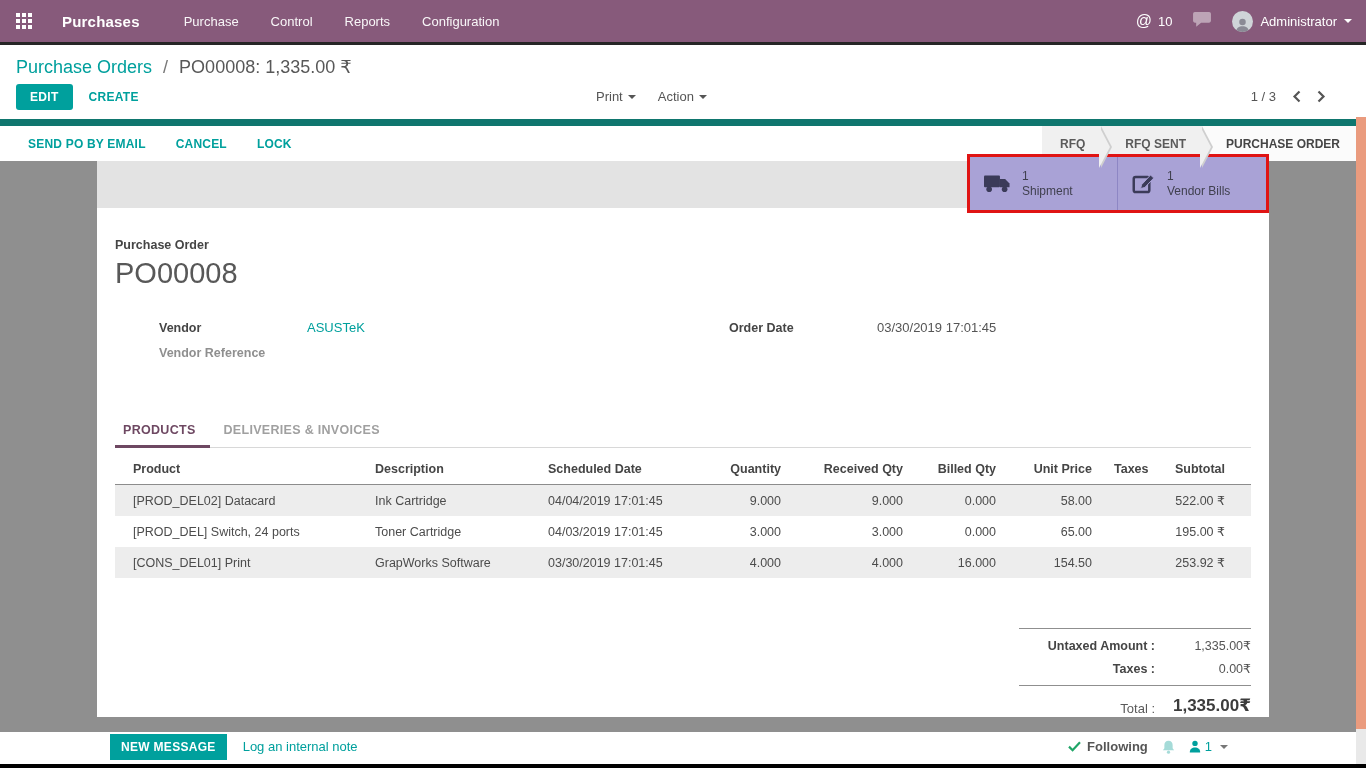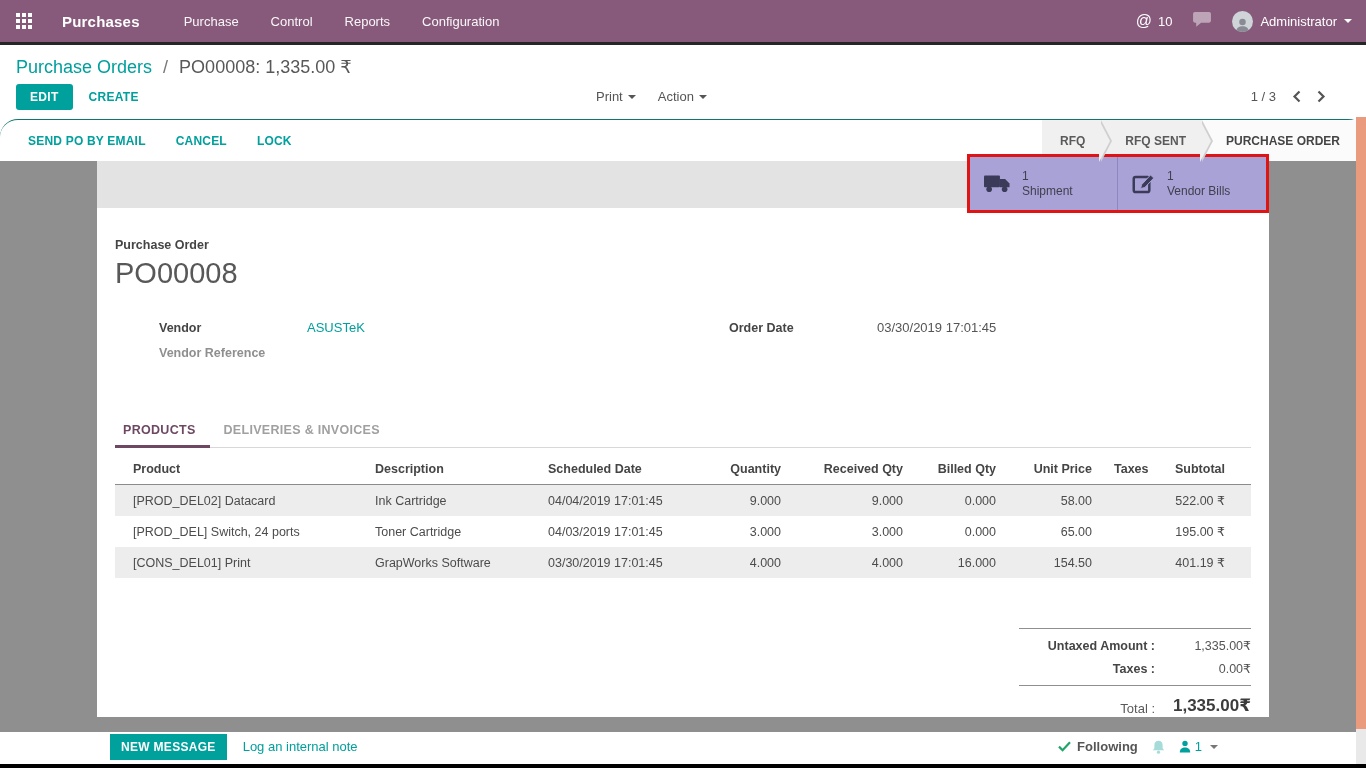--- a/index.html
+++ b/index.html
@@ -29,21 +29,21 @@
   .btn-primary { background:#00A09D; color:#fff; border:none; font-size:12px; font-weight:700;
                  padding:6px 14px; border-radius:3px; letter-spacing:.3px; cursor:pointer;
                  font-family:inherit; }
   .btn-link-teal { color:#00A09D; font-size:12px; font-weight:700; letter-spacing:.3px; margin-left:16px; cursor:pointer; }
   .cp-dropdowns { position:absolute; left:596px; display:flex; gap:22px; font-size:13px; color:#555; }
   .cp-dropdowns .dd { display:flex; align-items:center; gap:5px; cursor:pointer; }
   .pager { margin-left:auto; display:flex; align-items:center; gap:16px; color:#555; font-size:13px; padding-right:24px; }
   .pager svg { cursor:pointer; }
 
   
-  .statusbar { height:42px; border-top:1px solid #0f766e; display:flex; align-items:stretch; background:#fff; padding-right:10px;border-radius:18px; }
+  .statusbar { height:42px; border-top:7px solid #0f766e; display:flex; align-items:stretch; background:#fff; padding-right:10px; }
   .sb-buttons { display:flex; align-items:center; gap:30px; padding-left:28px; }
   .sb-btn { color:#00A09D; font-size:12px; font-weight:600; letter-spacing:.2px; cursor:pointer; }
   .sb-steps { margin-left:auto; display:flex; align-items:stretch; }
   .step { position:relative; background:#f0f0f0; display:flex; align-items:center;
           padding:0 16px 0 24px; font-size:12px; font-weight:700; color:#5a5a5a; cursor:pointer; }
   .step:first-child { padding-left:18px; }
   .step:not(:last-child)::before { content:""; position:absolute; right:-11px; top:0; z-index:2;
           border-top:21px solid transparent; border-bottom:21px solid transparent; border-left:11px solid #cfcfcf; }
   .step:not(:last-child)::after { content:""; position:absolute; right:-9px; top:0; z-index:3;
           border-top:21px solid transparent; border-bottom:21px solid transparent; border-left:11px solid #f0f0f0; }
@@ -94,21 +94,21 @@
   .trow .tvalue { width:96px; text-align:right; font-size:12.5px; color:#555; }
   .trow.total { border-top:1px solid #8f8f8f; margin-top:5px; padding-top:9px; }
   .trow.total .tlabel { font-weight:400; color:#5a5a5a; font-size:13px; }
   .trow.total .tvalue { font-size:17px; font-weight:700; color:#3c3c3c; }
 
   
   .chatter { height:29px; background:#fff; display:flex; align-items:center; padding-left:110px; position:relative; }
   .btn-newmsg { background:#00A09D; color:#fff; border:none; font-size:12px; font-weight:700;
                 padding:6px 11px; letter-spacing:.3px; cursor:pointer; font-family:inherit; }
   .log-note { color:#00A09D; font-size:13px; margin-left:16px; cursor:pointer; }
-  .chatter-right { position:absolute; right:148px; display:flex; align-items:center; gap:13px; }
+  .chatter-right { position:absolute; right:138px; display:flex; align-items:center; gap:13px; }
   .following { display:flex; align-items:center; gap:6px; font-size:13px; font-weight:600; color:#555; cursor:pointer; }
   .followers { display:flex; align-items:center; gap:4px; color:#00A09D; font-size:13px; cursor:pointer; }
   .followers .caret { color:#777; margin-left:4px; }
 
   .bottom-strip { position:absolute; left:0; bottom:0; width:100%; height:4px; background:#000; }
 
   
   .scrollbar { position:absolute; top:117px; right:0; width:10px; height:647px; background:#e9e9e9; }
   .scrollbar .thumb { position:absolute; top:0; left:0; width:10px; height:612px; background:#EA9B7E; cursor:pointer; }
 </style>
@@ -313,21 +313,21 @@
           </tr>
           <tr>
             <td>[CONS_DEL01] Print</td>
             <td>GrapWorks Software</td>
             <td>03/30/2019 17:01:45</td>
             <td class="num">4.000</td>
             <td class="num">4.000</td>
             <td class="num">16.000</td>
             <td class="num">154.50</td>
             <td class="num"></td>
-            <td class="num">401.19 ₹</td>
+            <td class="num">253.92 ₹</td>
           </tr>
         </tbody>
       </table>
 
       <div class="totals">
         <div class="trow">
           <span class="tlabel">Untaxed Amount :</span>
           <span class="tvalue">1,335.00₹</span>
         </div>
         <div class="trow">

